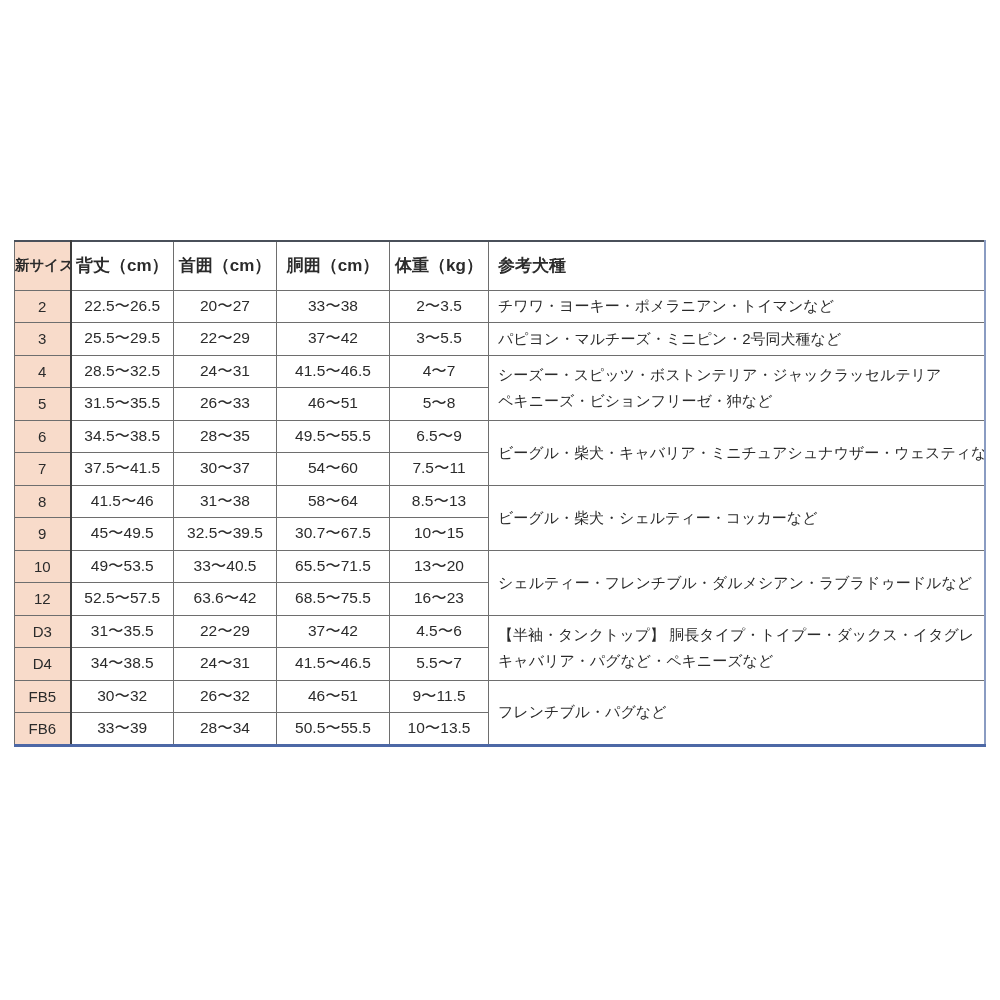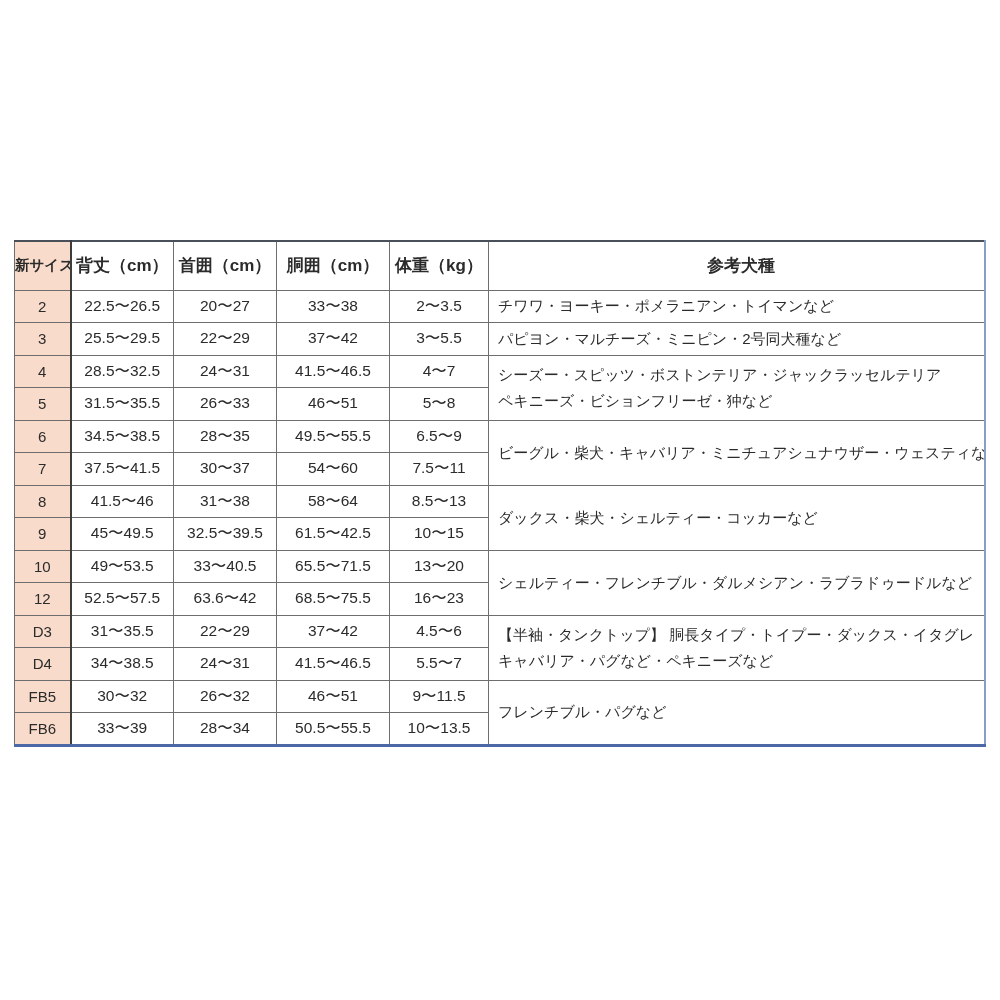--- a/index.html
+++ b/index.html
@@ -41,21 +41,21 @@
     font-weight: bold;
     font-size: 17px;
     text-align: center;
   }
   thead th.size-head {
     background: var(--size-col-bg);
     font-size: 14.5px;
     border-right: 2px solid var(--dark-line);
   }
   thead th.breed-head {
-    text-align: center;
+    text-align: left;
     padding-left: 9px;
   }
   tbody td { height: 32.5px; font-size: 15.5px; text-align: center; }
   tbody td.size-cell {
     background: var(--size-col-bg);
     font-size: 15px;
     border-right: 2px solid var(--dark-line);
   }
   tbody td.breed-cell {
     text-align: left;
@@ -143,28 +143,28 @@
           <td class="num-cell">54〜60</td>
           <td class="num-cell">7.5〜11</td>
         </tr>
         <tr>
           <td class="size-cell">8</td>
           <td class="num-cell">41.5〜46</td>
           <td class="num-cell">31〜38</td>
           <td class="num-cell">58〜64</td>
           <td class="num-cell">8.5〜13</td>
           <td class="breed-cell" rowspan="2">
-            <div>ダックス・柴犬・シェルティー・コッカーなど</div>
+            <div>ビーグル・柴犬・シェルティー・コッカーなど</div>
           </td>
         </tr>
         <tr>
           <td class="size-cell">9</td>
           <td class="num-cell">45〜49.5</td>
           <td class="num-cell">32.5〜39.5</td>
-          <td class="num-cell">61.5〜42.5</td>
+          <td class="num-cell">30.7〜67.5</td>
           <td class="num-cell">10〜15</td>
         </tr>
         <tr>
           <td class="size-cell">10</td>
           <td class="num-cell">49〜53.5</td>
           <td class="num-cell">33〜40.5</td>
           <td class="num-cell">65.5〜71.5</td>
           <td class="num-cell">13〜20</td>
           <td class="breed-cell" rowspan="2">
             <div>シェルティー・フレンチブル・ダルメシアン・ラブラドゥードルなど</div>

